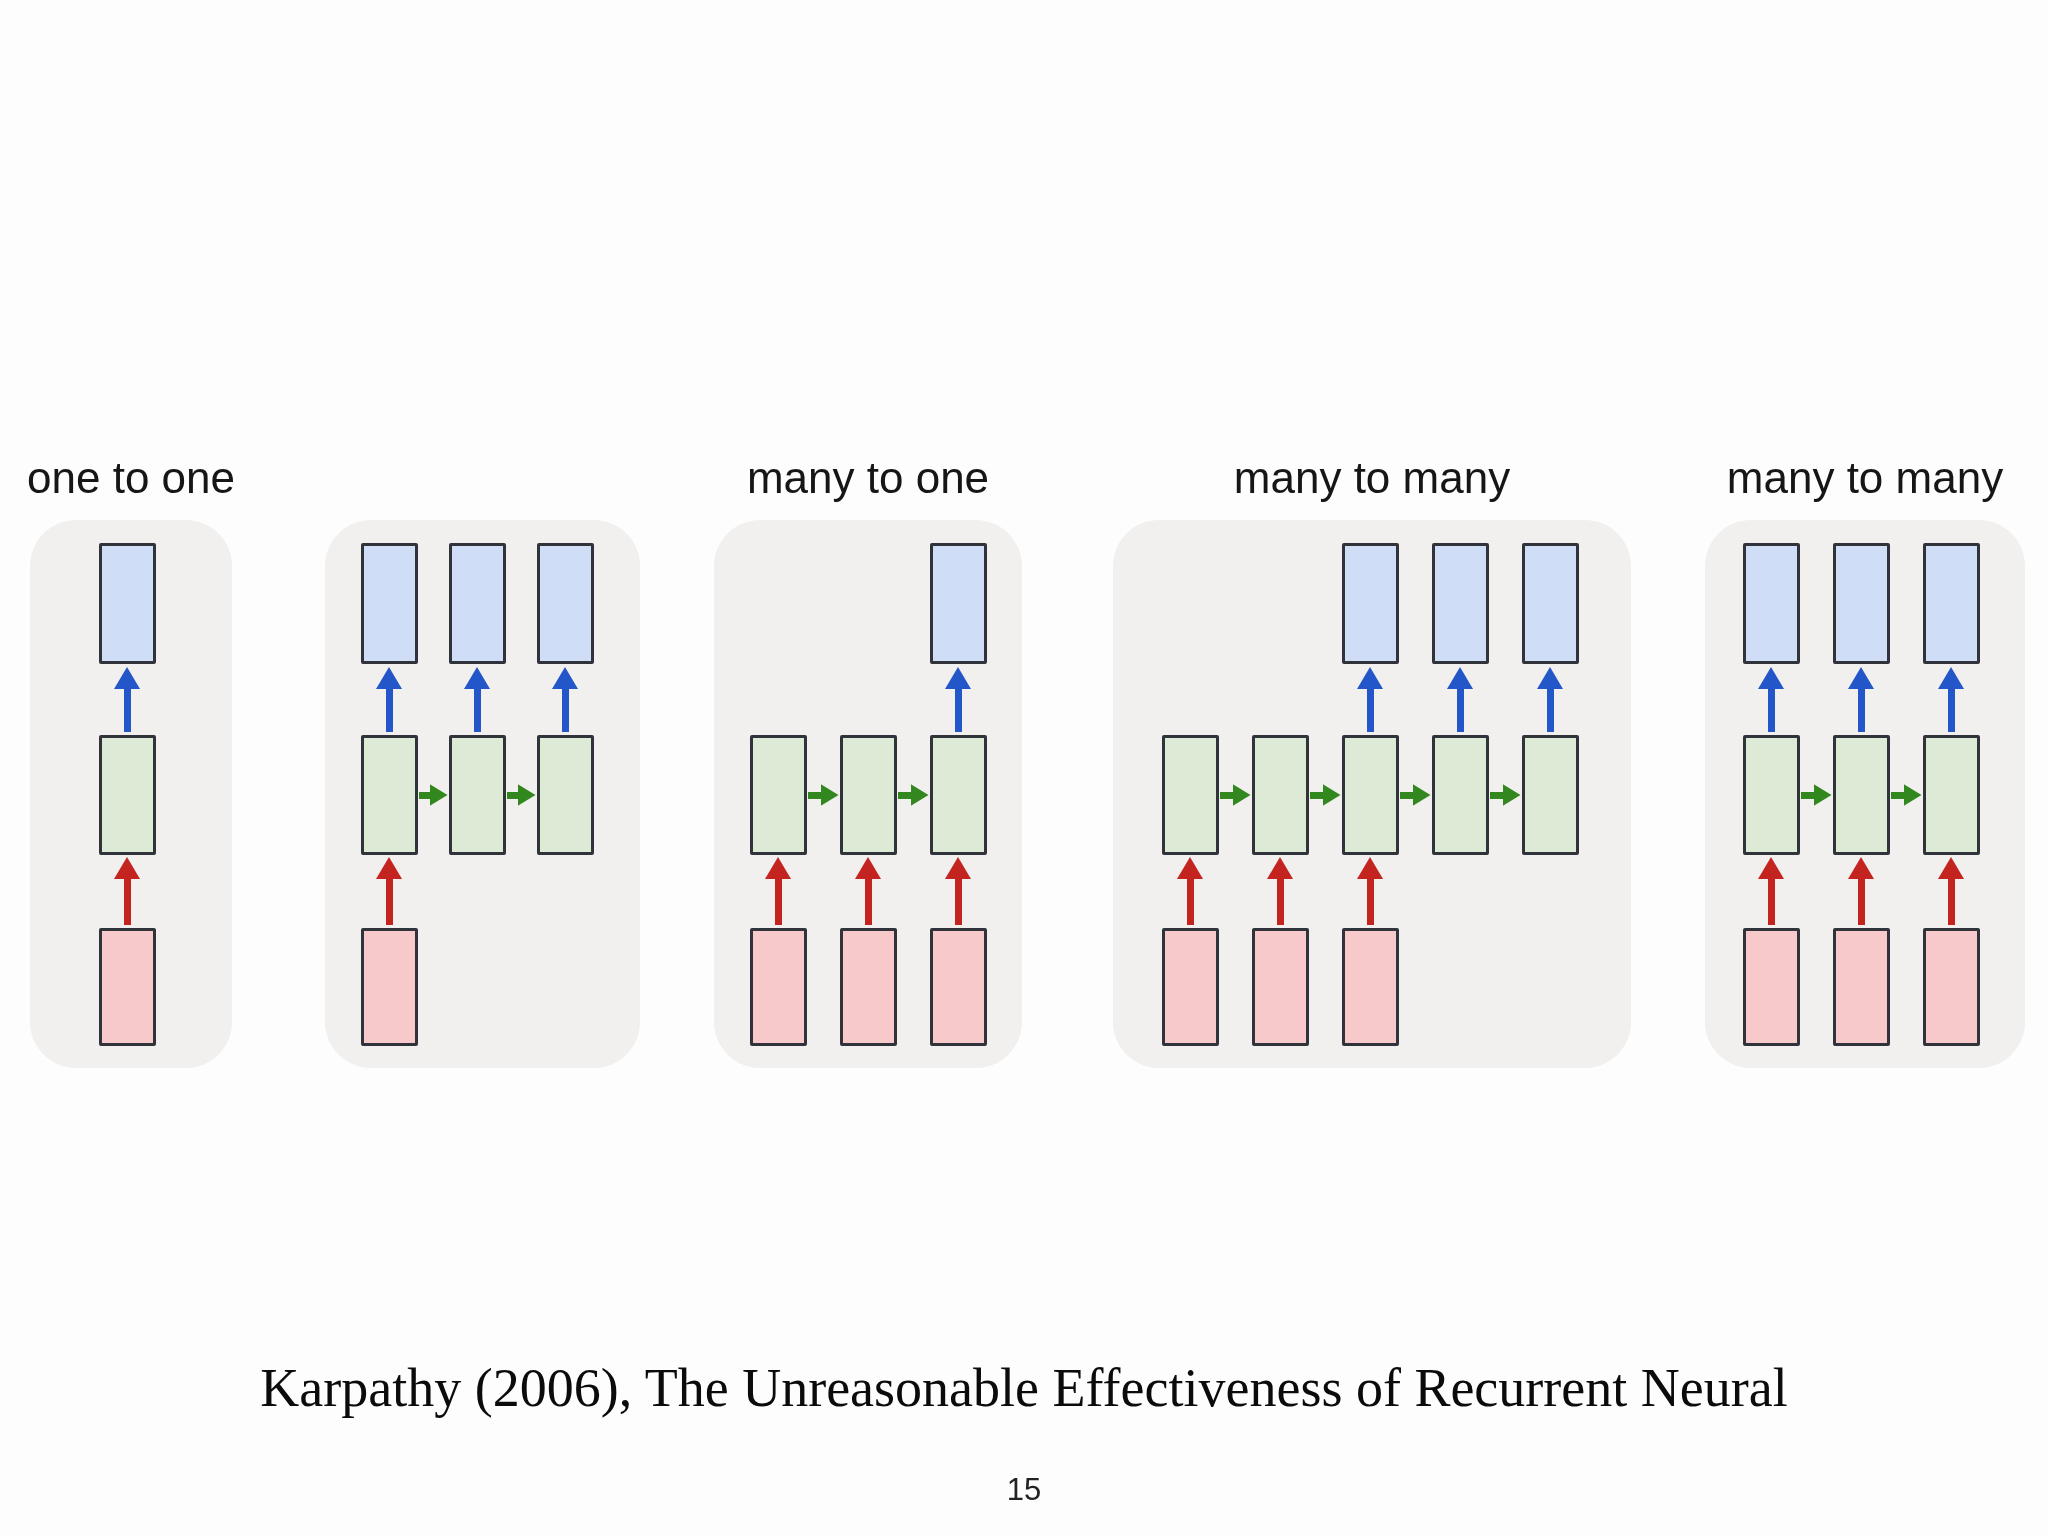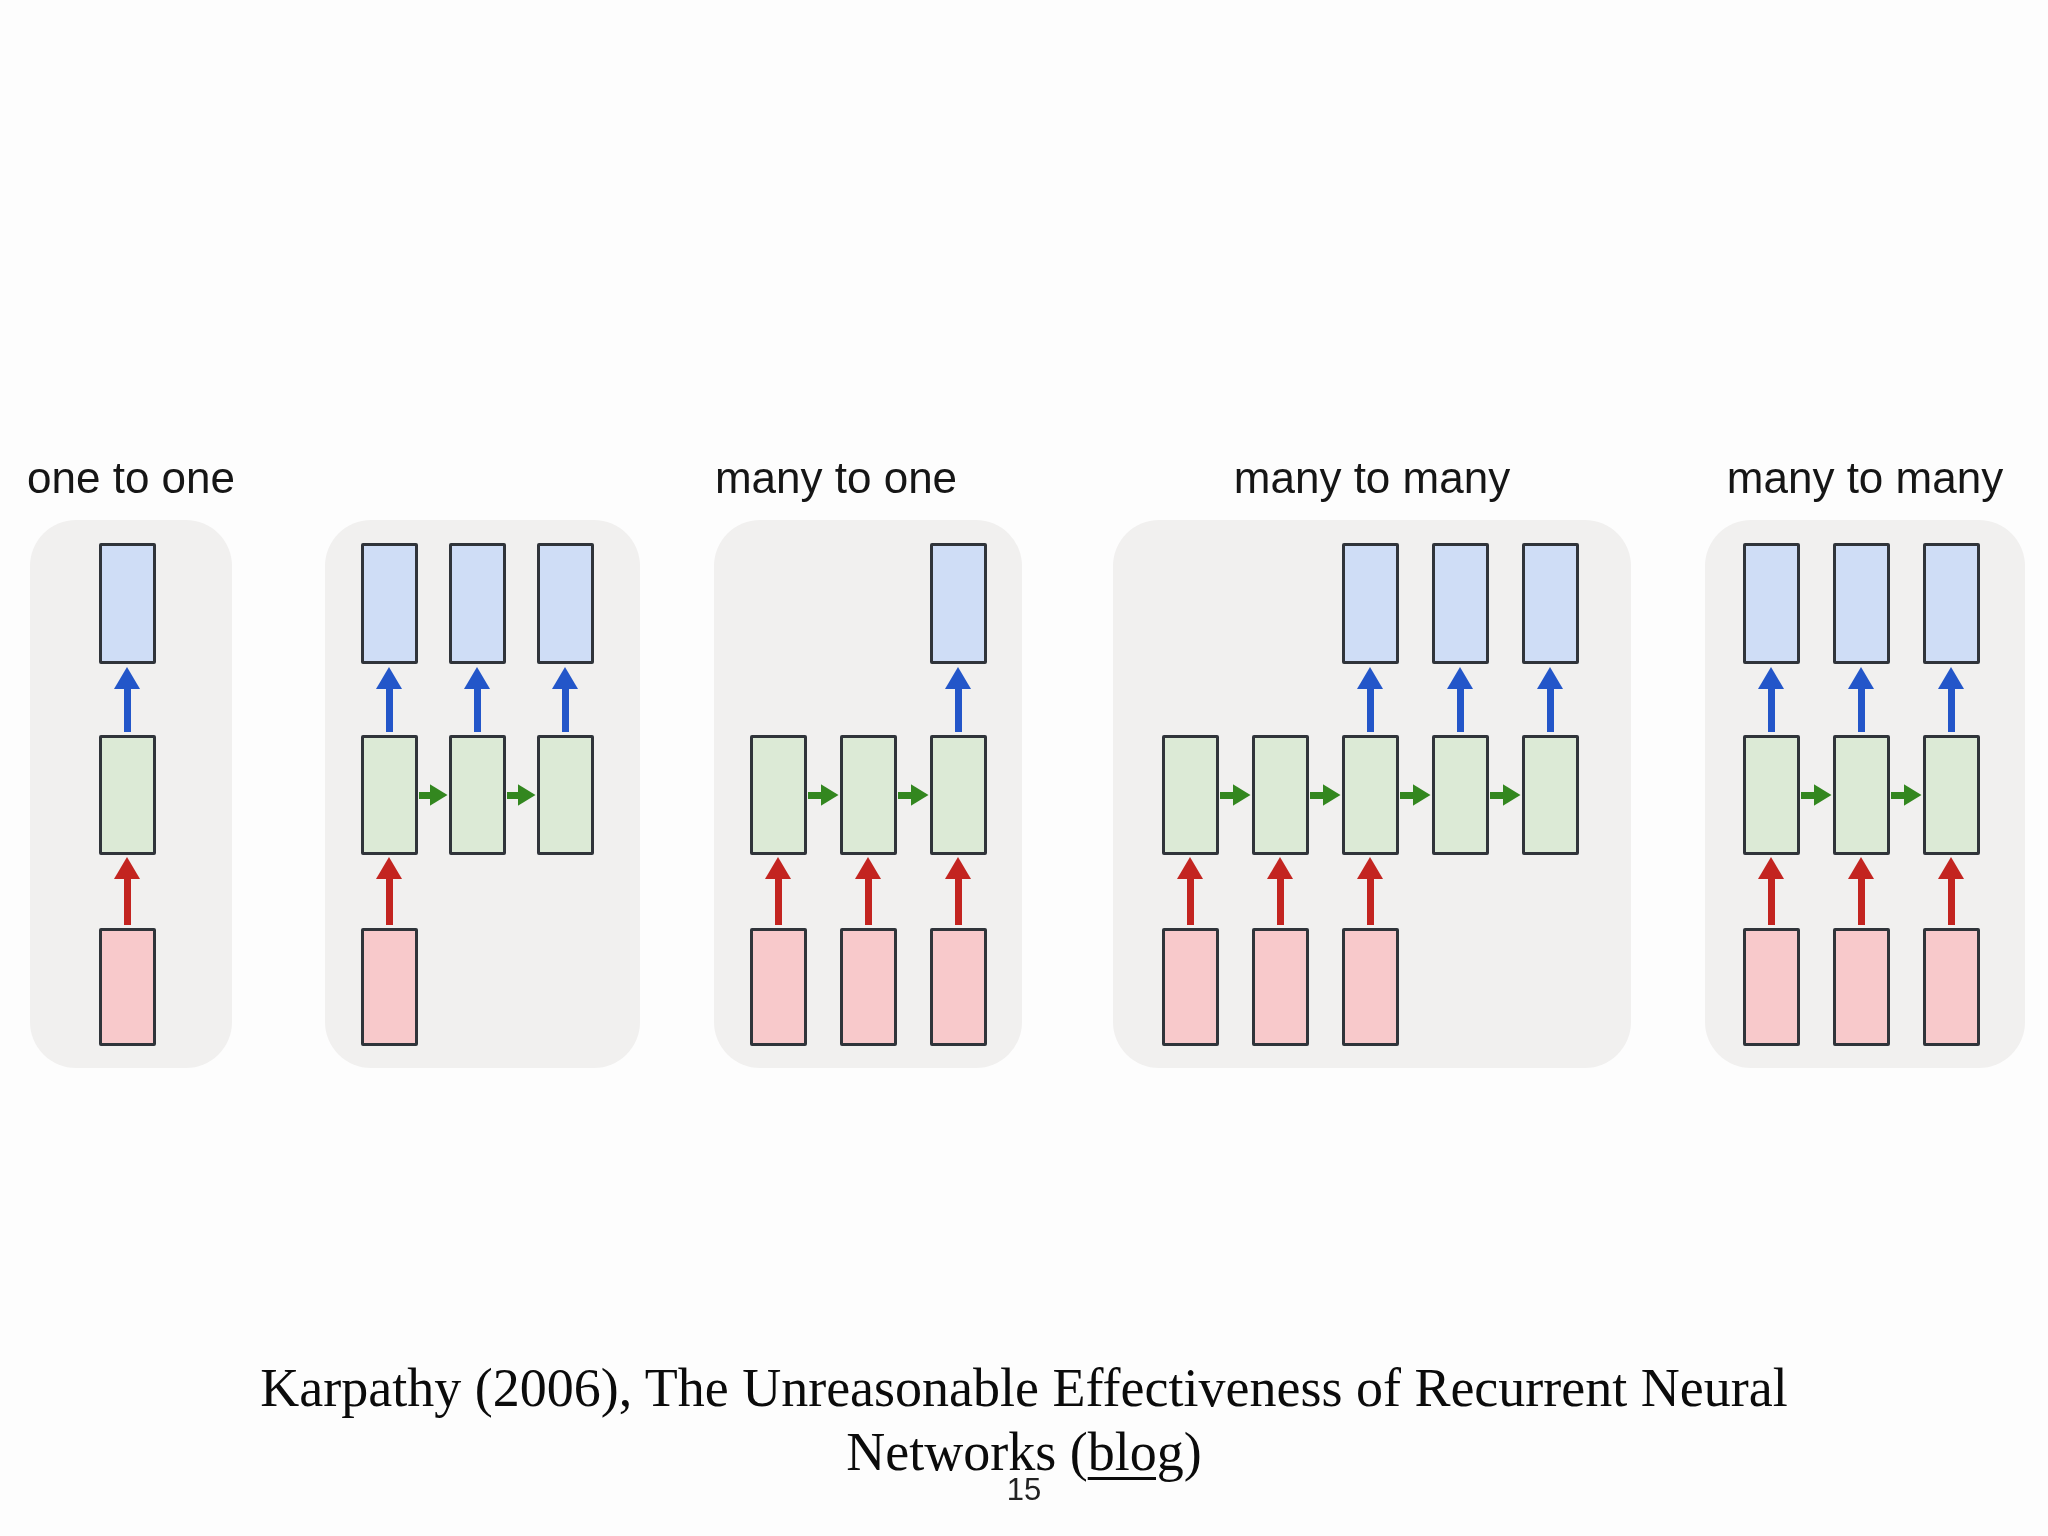--- a/index.html
+++ b/index.html
@@ -139,21 +139,21 @@
       <div class="harrow" style="left: 506.5px; top: 784px; width: 29px;">
         <div class="shaft" style="background: rgb(51, 135, 31);"></div>
         <div class="head" style="background: rgb(51, 135, 31);"></div>
       </div>
       <div class="box out" style="left: 536.5px;"></div>
       <div class="varrow" style="left: 552px; top: 667px; height: 65px;">
         <div class="head" style="background: rgb(35, 86, 201);"></div>
         <div class="shaft" style="background: rgb(35, 86, 201);"></div>
       </div>
       <div class="box hid" style="left: 536.5px;"></div>
-      <div class="panel-label" style="left: 652px; width: 368px;">many to one</div>
+      <div class="panel-label" style="left: 684px; width: 368px;">many to one</div>
       <div class="panel-bg" style="left: 714px; width: 308px;"></div>
       <div class="box hid" style="left: 749.5px;"></div>
       <div class="varrow" style="left: 765px; top: 857px; height: 68px;">
         <div class="head" style="background: rgb(195, 36, 32);"></div>
         <div class="shaft" style="background: rgb(195, 36, 32);"></div>
       </div>
       <div class="box inp" style="left: 749.5px;"></div>
       <div class="harrow" style="left: 807.5px; top: 784px; width: 31px;">
         <div class="shaft" style="background: rgb(51, 135, 31);"></div>
         <div class="head" style="background: rgb(51, 135, 31);"></div>
@@ -270,17 +270,17 @@
         <div class="shaft" style="background: rgb(35, 86, 201);"></div>
       </div>
       <div class="box hid" style="left: 1922.5px;"></div>
       <div class="varrow" style="left: 1938px; top: 857px; height: 68px;">
         <div class="head" style="background: rgb(195, 36, 32);"></div>
         <div class="shaft" style="background: rgb(195, 36, 32);"></div>
       </div>
       <div class="box inp" style="left: 1922.5px;"></div>
     </main>
 
-  <p class="caption"><span>Karpathy (2006), The Unreasonable Effectiveness of Recurrent Neural</span><br><span><span>Networks (</span><span class="blog-link">blog</span><span>)</span></span></p>
+  <p class="caption"><span>Karpathy (2006), The Unreasonable Effectiveness of Recurrent Neural</span><br></p>
 
   <div class="pageno">15</div>
 
 </div>
 
 </body></html>

